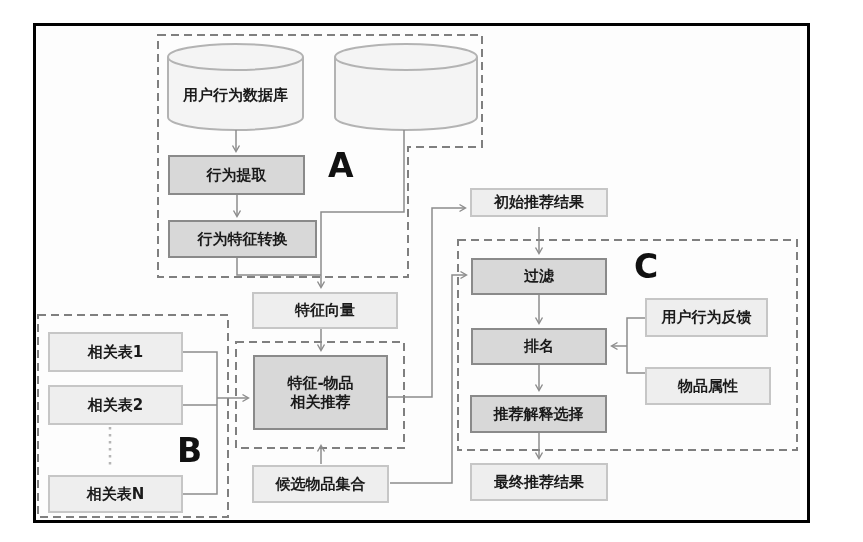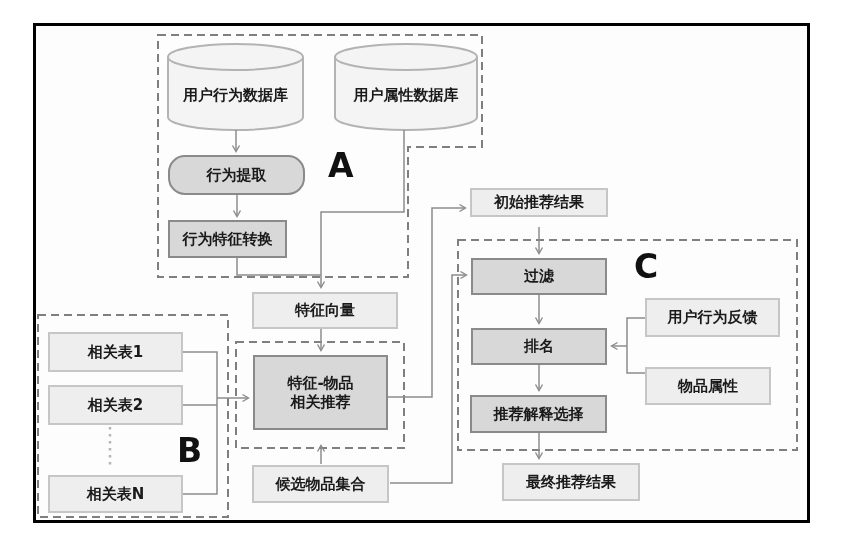--- a/index.html
+++ b/index.html
@@ -107,36 +107,35 @@
       <path d="M539,365 V390" marker-end="url(#arr)"></path>
       <path d="M539,433 V458" marker-end="url(#arr)"></path>
       <path d="M645,318 H627 V373 H645"></path>
       <path d="M627,346 H612" marker-end="url(#arr)"></path>
     </g>
 
     <line x1="110" y1="427" x2="110" y2="467" stroke="#b5b5b5" stroke-width="2.5" stroke-dasharray="2.5 4.5"></line>
   </svg>
 
   <div class="node dblabel" style="left:170px; top:80px; width:131px; height:30px;text-align:right;">用户行为数据库</div>
-  <div class="node dblabel" style="left:337px; top:80px; width:138px; height:30px;">用户属性数据库</div>
 
-  <div class="node dark" style="left:168px; top:155px; width:137px; height:40px;border-radius:17px;">行为提取</div>
-  <div class="node dark" style="left:168px; top:220px; width:119px; height:38px;">行为特征转换</div>
+  <div class="node dark" style="left:168px; top:155px; width:137px; height:40px;">行为提取</div>
+  <div class="node dark" style="left:168px; top:220px; width:149px; height:38px;">行为特征转换</div>
   <div class="node dark" style="left:253px; top:355px; width:135px; height:75px;">特征-物品
 相关推荐</div>
   <div class="node dark" style="left:471px; top:258px; width:136px; height:37px;">过滤</div>
   <div class="node dark" style="left:471px; top:328px; width:136px; height:37px;">排名</div>
   <div class="node dark" style="left:470px; top:395px; width:137px; height:38px;">推荐解释选择</div>
 
   <div class="node light" style="left:252px; top:292px; width:146px; height:37px;">特征向量</div>
   <div class="node light" style="left:470px; top:188px; width:138px; height:29px;">初始推荐结果</div>
   <div class="node light" style="left:48px; top:332px; width:135px; height:40px;">相关表1</div>
   <div class="node light" style="left:48px; top:385px; width:135px; height:40px;">相关表2</div>
   <div class="node light" style="left:48px; top:475px; width:135px; height:38px;">相关表N</div>
   <div class="node light" style="left:252px; top:465px; width:137px; height:38px;">候选物品集合</div>
-  <div class="node light" style="left:645px; top:298px; width:135px; height:39px;">用户行为反馈</div>
+  <div class="node light" style="left:645px; top:298px; width:123px; height:39px;">用户行为反馈</div>
   <div class="node light" style="left:645px; top:355px; width:126px; height:38px;margin-top:12px;">物品属性</div>
-  <div class="node light" style="left:470px; top:463px; width:138px; height:38px;margin-left:32px;">最终推荐结果</div>
+  <div class="node light" style="left:470px; top:463px; width:138px; height:38px;">最终推荐结果</div>
 
   <div class="grouplabel" style="left:328px; top:149px;">A</div>
   <div class="grouplabel" style="left:177px; top:434px;">B</div>
   <div class="grouplabel" style="left:634px; top:250px;">C</div>
 </div>
 
 </body></html>

